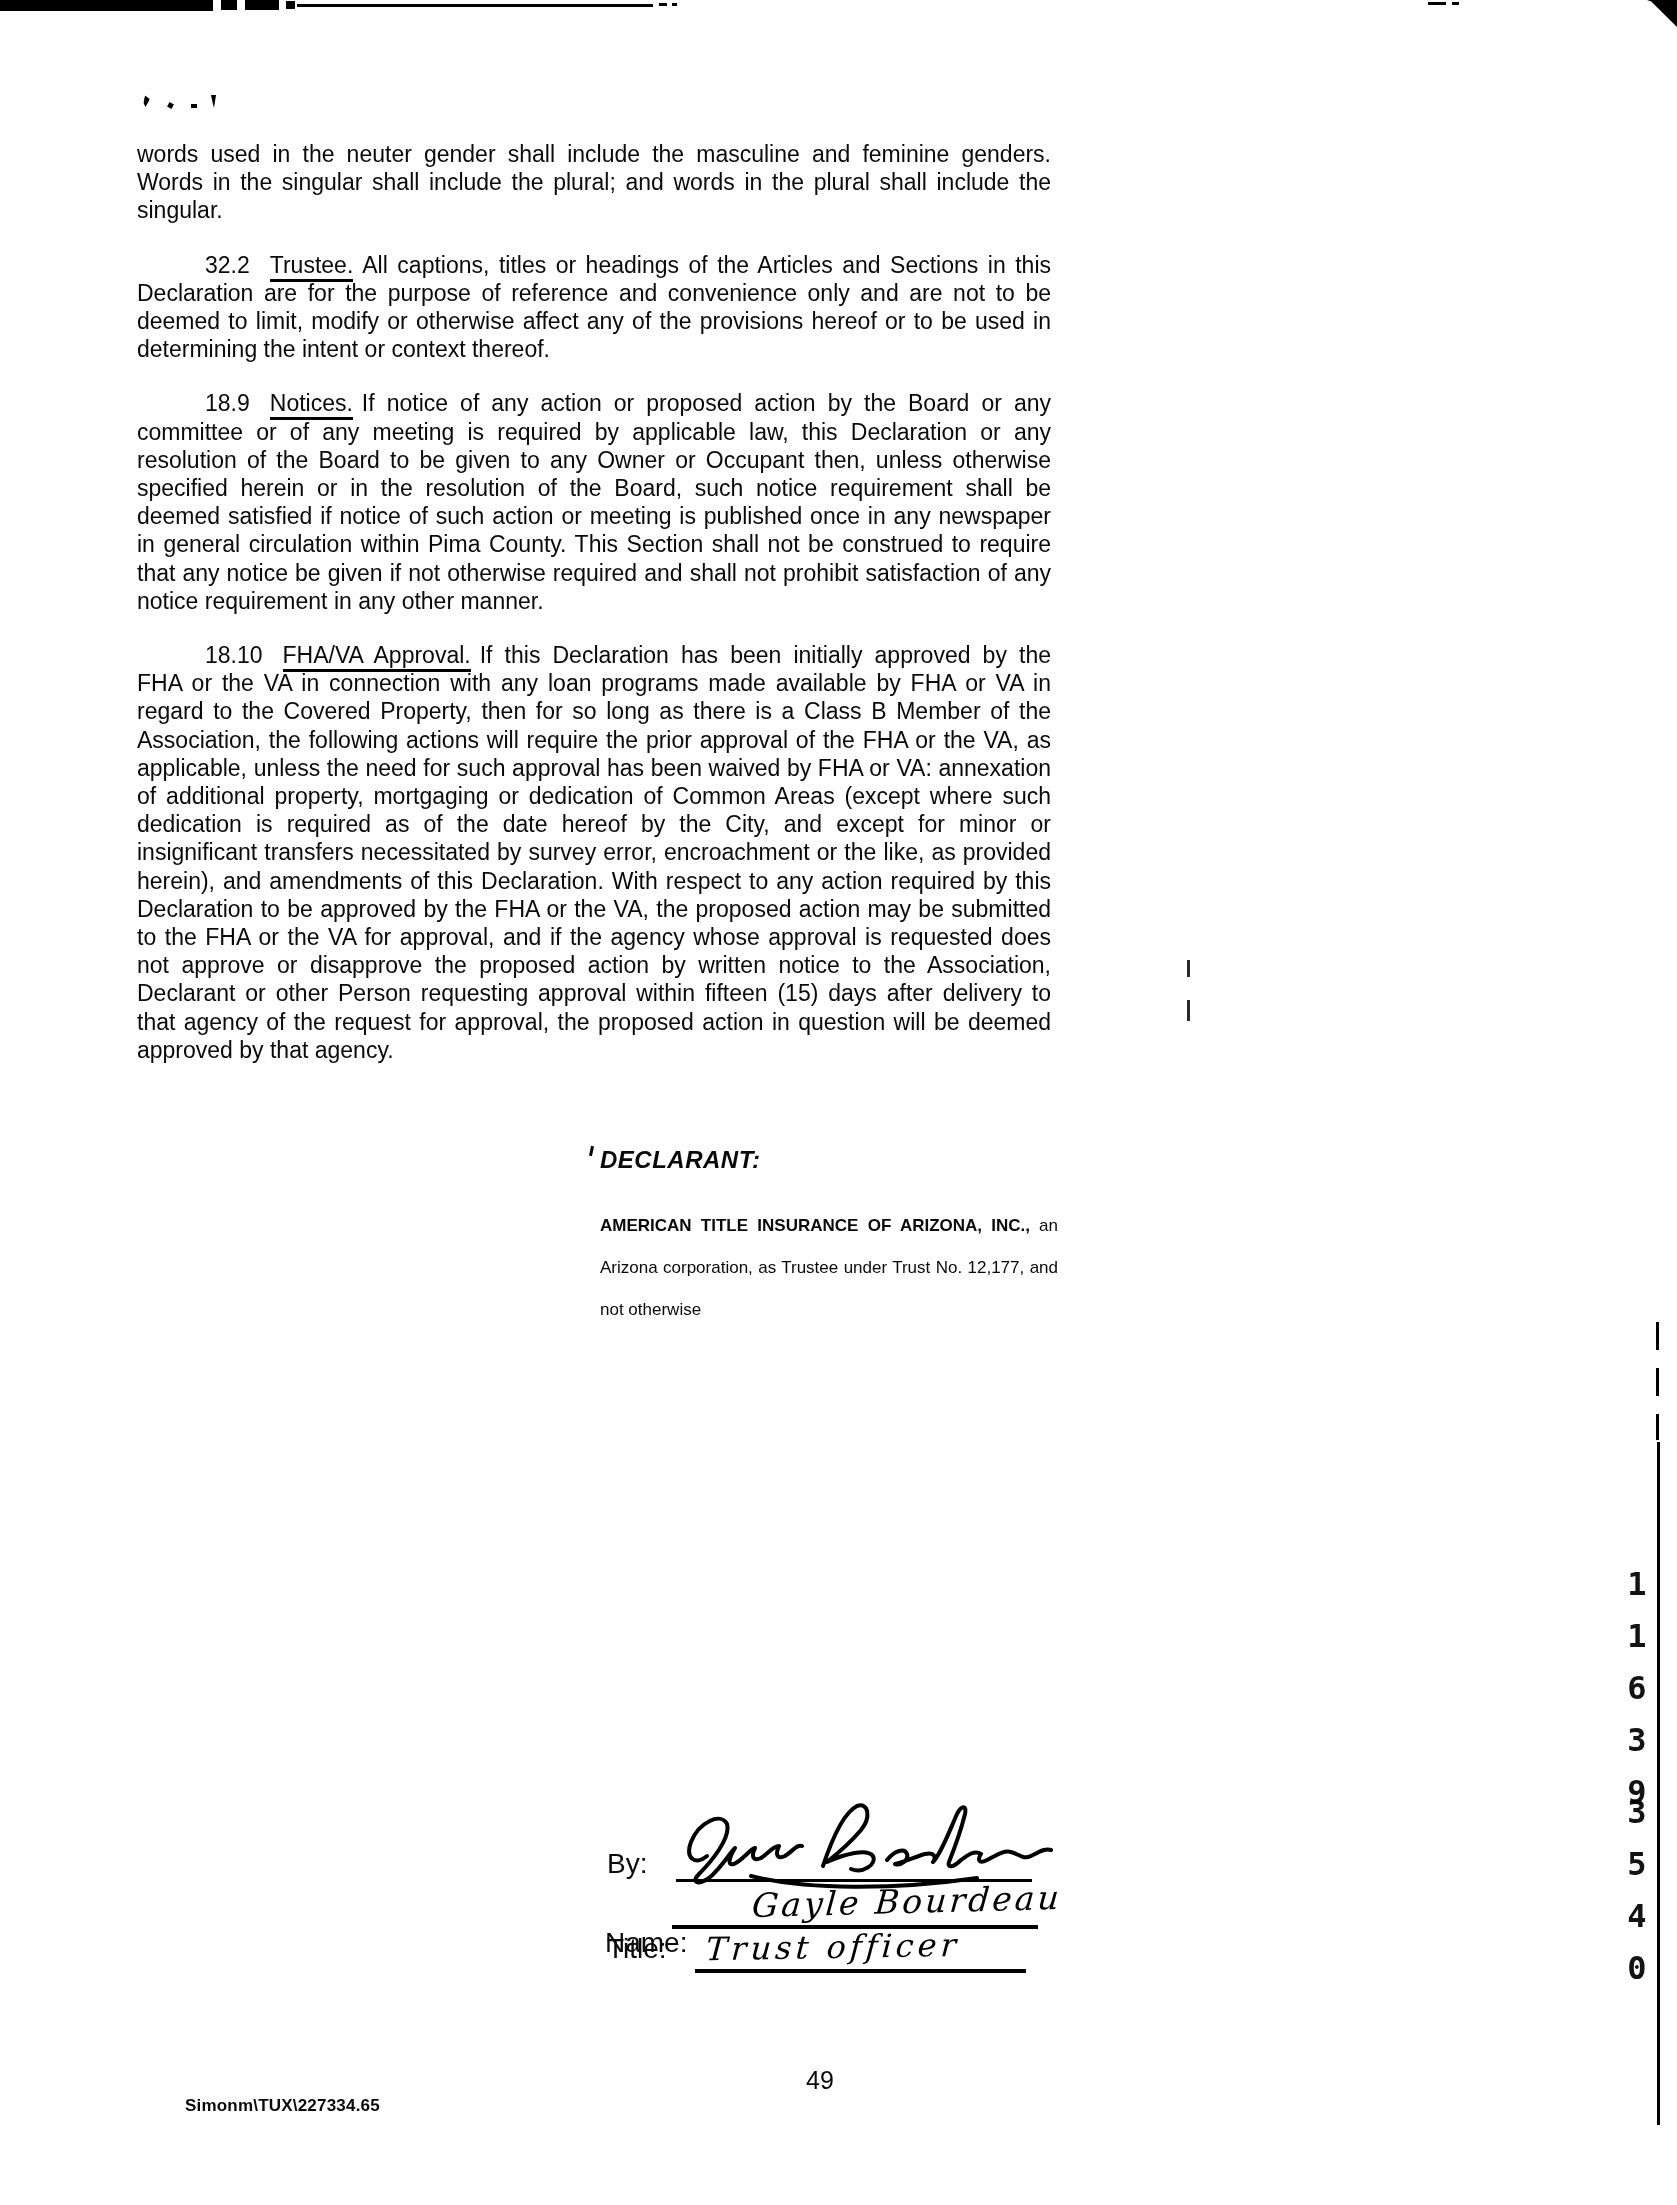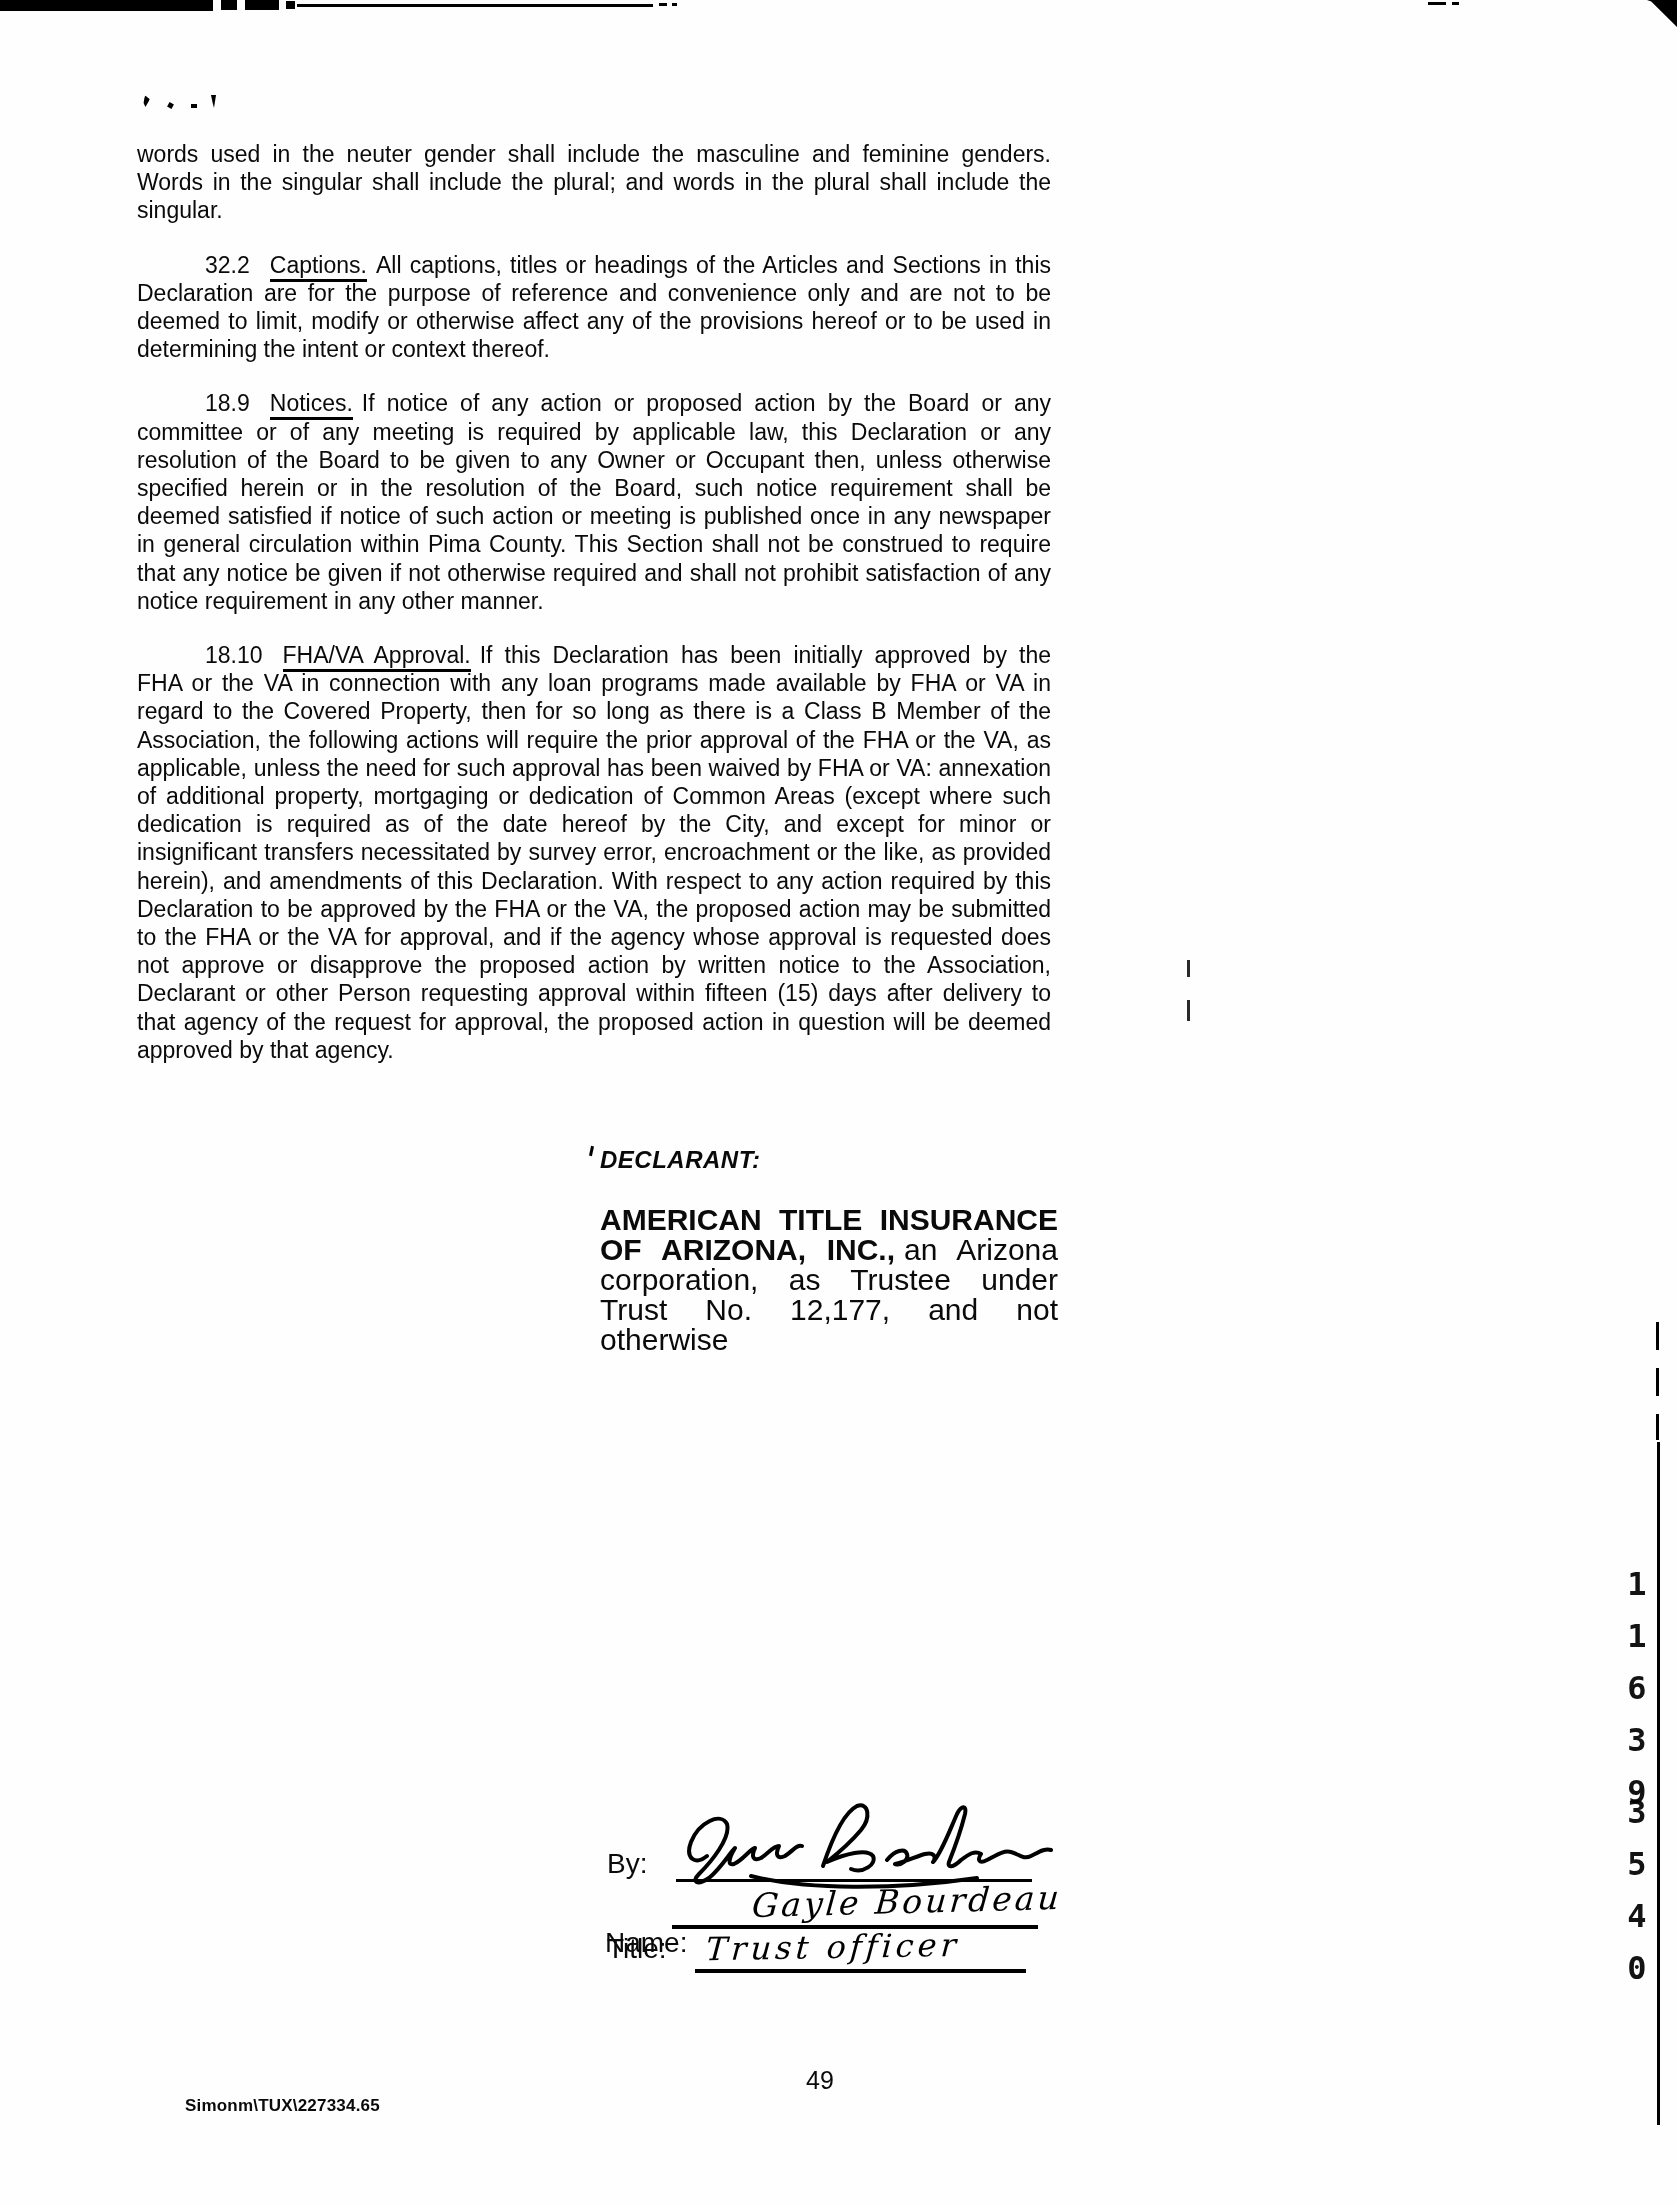--- a/index.html
+++ b/index.html
@@ -41,21 +41,21 @@
   
   .body-text{position:absolute;left:137px;top:140px;width:922px;font-size:23px;
     line-height:28.2px;text-align:justify;}
   .para{margin:0 8px 26px 0;}
   .indent{text-indent:68px;}
   .sec-num{margin-right:20px;}
   .sec-head{margin-right:9px;border-bottom:3px solid #000;padding-bottom:1px;}
   
   .declarant-label{position:absolute;left:600px;top:1146px;font-size:24px;font-weight:bold;letter-spacing:.5px;font-style:italic;}
   .declarant-tick{position:absolute;left:590px;top:1146px;width:3px;height:10px;background:#000;transform:rotate(12deg);}
-  .company{position:absolute;left:600px;top:1205px;width:458px;font-size:30px;line-height:30px;text-align:justify;}
+  .company{position:absolute;left:600px;top:1205px;width:458px;font-size:17px;line-height:42px;text-align:justify;}
   .company-bold{font-weight:bold;margin-right:9px;}
   
   .sig-label{position:absolute;font-size:28px;}
   .lbl-by{left:607px;top:1848px;}
   .lbl-name{left:605px;top:1927px;}
   .lbl-title{left:607px;top:1933px;}
   .sig-line{position:absolute;height:3px;background:#000;}
   .line-by{left:676px;top:1879px;width:356px;}
   .line-name{left:672px;top:1925px;width:366px;height:4px;}
   .line-title{left:695px;top:1969px;width:331px;height:4px;}
@@ -93,21 +93,21 @@
 
   <div class="margin-line-dashed"></div>
   <div class="margin-line-solid"></div>
   <div class="stamp stamp-top">11639</div>
   <div class="stamp stamp-bottom">3540</div>
 
   <div class="body-text">
     <p class="para">words used in the neuter gender shall include the masculine and feminine genders. Words in the singular shall include the plural; and words in the plural shall include the singular.</p>
 
     <p class="para indent">
-      <span class="sec-num">32.2</span><span class="sec-head">Captions.</span><span class="sec-body">All captions, titles or headings of the Articles and Sections in this Declaration are for the purpose of reference and convenience only and are not to be deemed to limit, modify or otherwise affect any of the provisions hereof or to be used in determining the intent or context thereof.</span>
+      <span class="sec-num">32.2</span><span class="sec-head">Trustee.</span><span class="sec-body">All captions, titles or headings of the Articles and Sections in this Declaration are for the purpose of reference and convenience only and are not to be deemed to limit, modify or otherwise affect any of the provisions hereof or to be used in determining the intent or context thereof.</span>
     </p>
 
     <p class="para indent">
       <span class="sec-num">18.9</span><span class="sec-head">Notices.</span><span class="sec-body">If notice of any action or proposed action by the Board or any committee or of any meeting is required by applicable law, this Declaration or any resolution of the Board to be given to any Owner or Occupant then, unless otherwise specified herein or in the resolution of the Board, such notice requirement shall be deemed satisfied if notice of such action or meeting is published once in any newspaper in general circulation within Pima County. This Section shall not be construed to require that any notice be given if not otherwise required and shall not prohibit satisfaction of any notice requirement in any other manner.</span>
     </p>
 
     <p class="para indent">
       <span class="sec-num">18.10</span><span class="sec-head">FHA/VA Approval.</span><span class="sec-body">If this Declaration has been initially approved by the FHA or the VA in connection with any loan programs made available by FHA or VA in regard to the Covered Property, then for so long as there is a Class B Member of the Association, the following actions will require the prior approval of the FHA or the VA, as applicable, unless the need for such approval has been waived by FHA or VA: annexation of additional property, mortgaging or dedication of Common Areas (except where such dedication is required as of the date hereof by the City, and except for minor or insignificant transfers necessitated by survey error, encroachment or the like, as provided herein), and amendments of this Declaration. With respect to any action required by this Declaration to be approved by the FHA or the VA, the proposed action may be submitted to the FHA or the VA for approval, and if the agency whose approval is requested does not approve or disapprove the proposed action by written notice to the Association, Declarant or other Person requesting approval within fifteen (15) days after delivery to that agency of the request for approval, the proposed action in question will be deemed approved by that agency.</span>
     </p>
 

